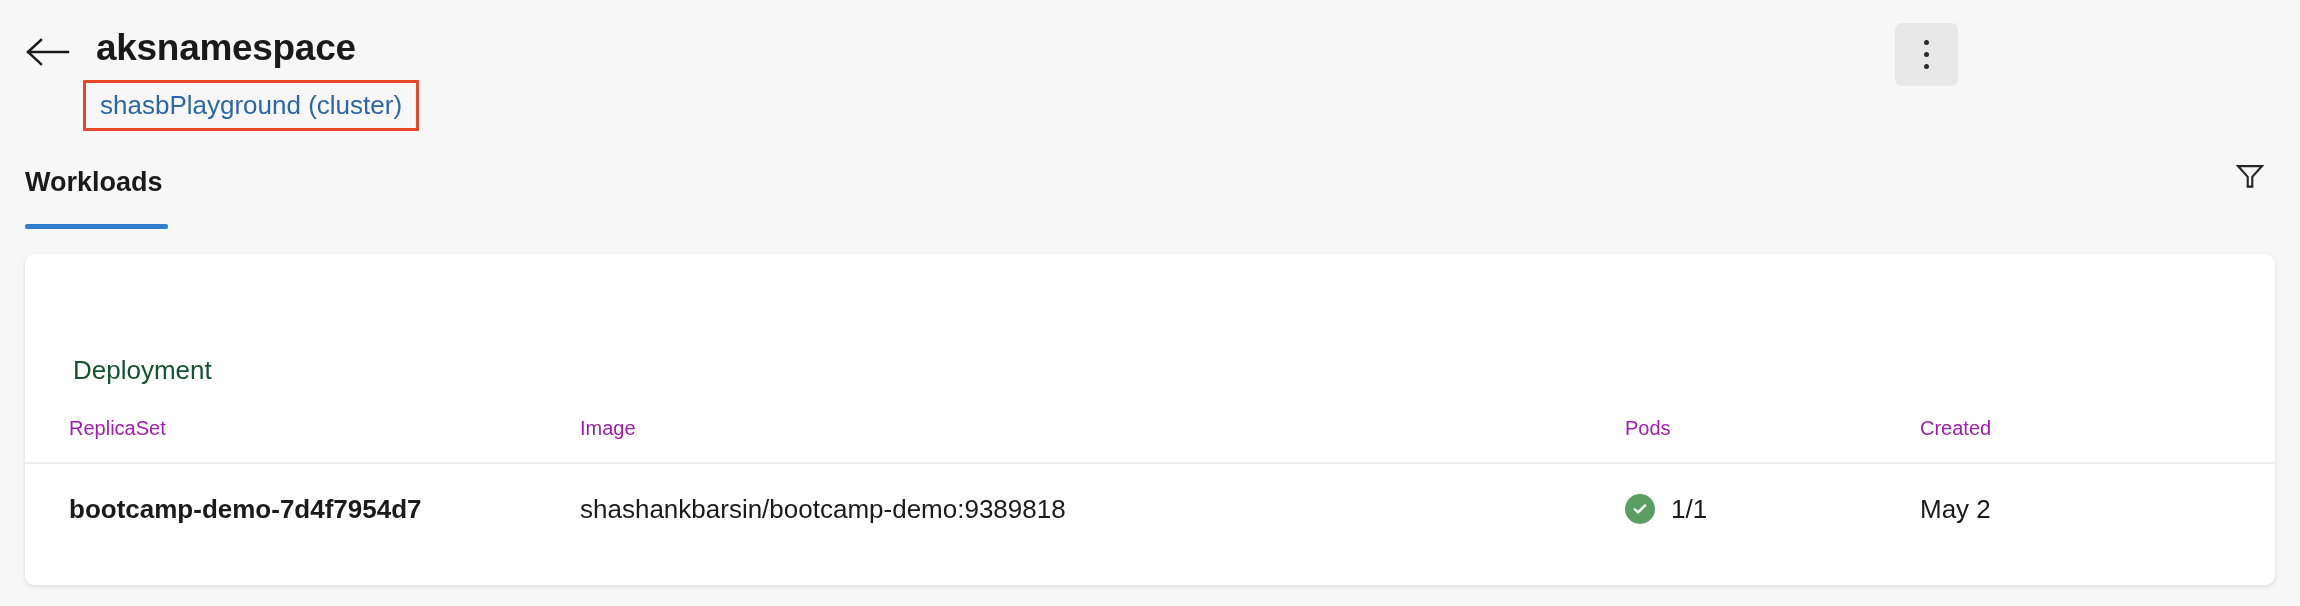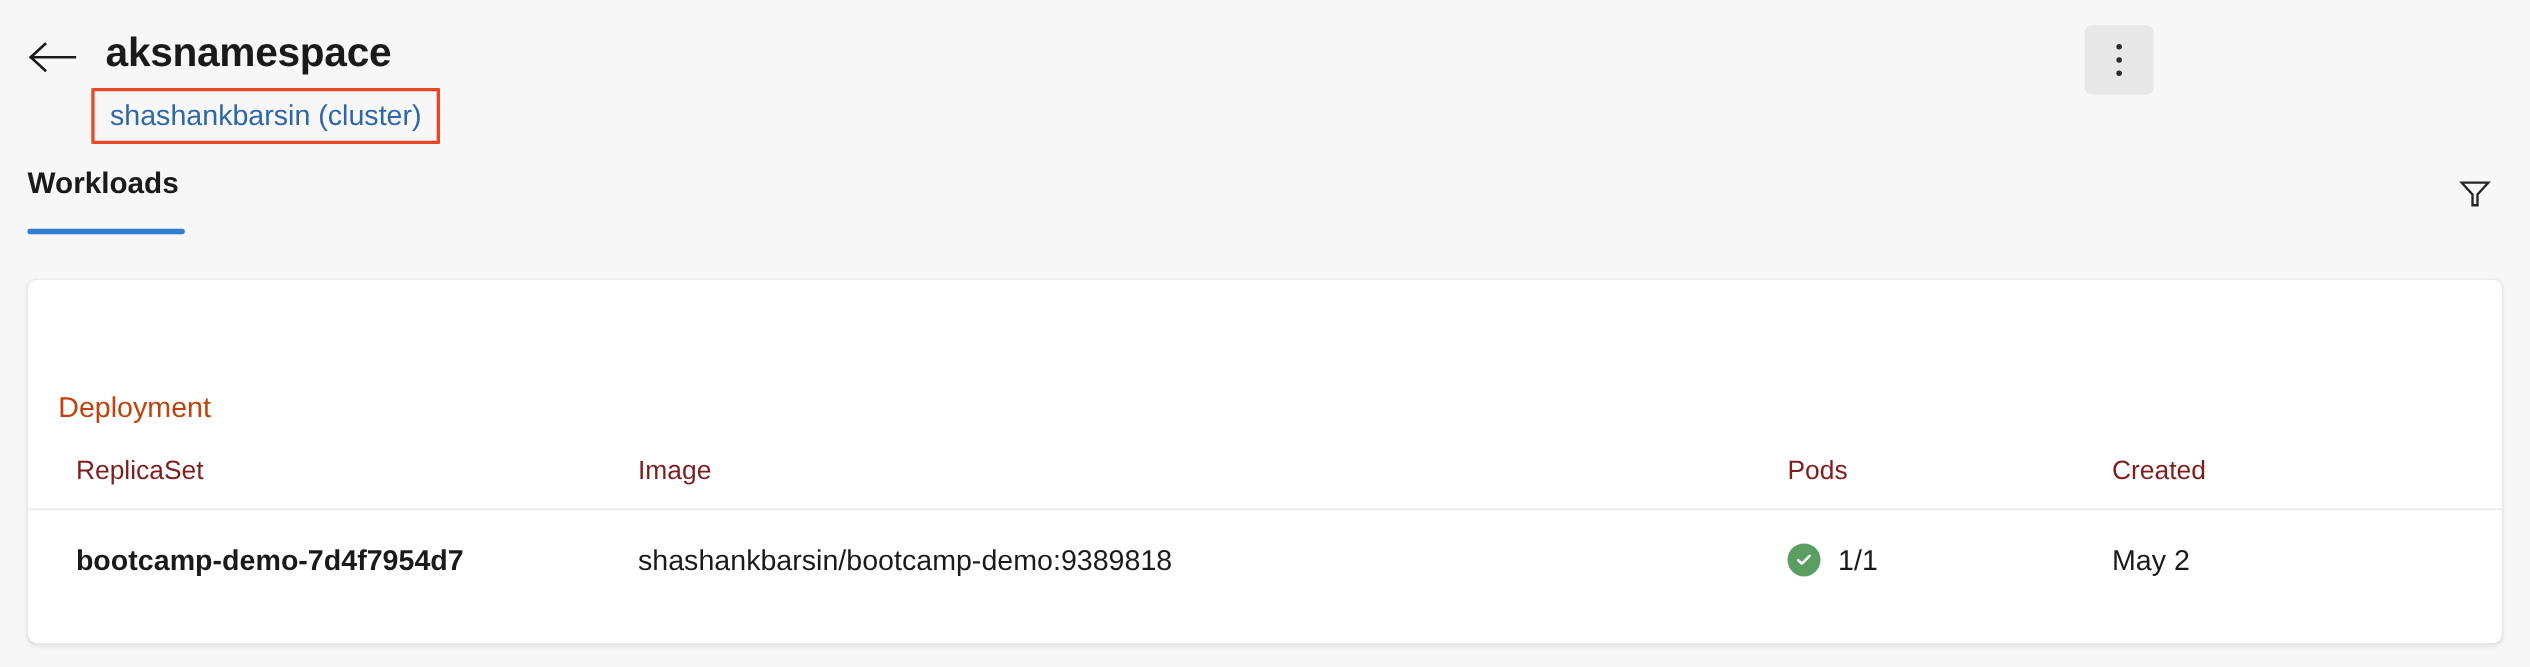--- a/index.html
+++ b/index.html
@@ -92,21 +92,21 @@
     width: 5px;
     height: 5px;
     border-radius: 50%;
     background: #2b2b2b;
   }
 
   
   .tabs {
     position: absolute;
     left: 0;
-    top: 148px;
+    top: 164px;
     width: 1904px;
     height: 74px;
   }
   .tab {
     position: absolute;
     top: 0;
     height: 74px;
     display: flex;
     align-items: flex-start;
     cursor: pointer;
@@ -186,24 +186,24 @@
     font-size: 21px;
     color: #3a3a3a;
     background: #ebebeb;
     border-radius: 16px;
     padding: 7px 19px 8px 19px;
     line-height: 24px;
     white-space: nowrap;
   }
   .res-kind {
     position: absolute;
-    left: 28px;
+    left: 48px;
     top: 100px;
     font-size: 26px;
-    color: #c2410c;
+    color: #14532d;
     line-height: 32px;
     white-space: nowrap;
   }
 
   
   .tbl {
     position: absolute;
     left: 0;
     top: 140px;
     width: 100%;
@@ -221,22 +221,22 @@
     display: flex;
     align-items: center;
     white-space: nowrap;
   }
   .col-replicaset { left: 44px;   width: 470px; }
   .col-image      { left: 538px;  width: 1080px; margin-left: 17px; }
   .col-pods       { left: 1600px; width: 295px; }
   .col-created    { left: 1895px; width: 330px; }
 
   .th {
-    font-size: 24px;
-    color: #7f1d1d;
+    font-size: 20px;
+    color: #a21caf;
     line-height: 30px;
   }
   .td {
     font-size: 26px;
     color: #1a1a1a;
     line-height: 32px;
   }
   .td.strong { font-weight: bold; }
 
   .pods-cell { gap: 16px; }
@@ -263,21 +263,21 @@
       <span>
         <svg width="44" height="30" viewBox="0 0 44 30" fill="none" xmlns="http://www.w3.org/2000/svg">
           <path d="M2 15 H42 M2 15 L15 3 M2 15 L15 27" stroke="#1a1a1a" stroke-width="2.4" stroke-linecap="square" stroke-linejoin="miter"></path>
         </svg>
       </span>
     </div>
 
     <div class="page-title">aksnamespace</div>
 
     <div class="cluster-box">
-      <span class="cluster-link">shashankbarsin (cluster)</span>
+      <span class="cluster-link">shasbPlayground (cluster)</span>
     </div>
 
     <div class="kebab-btn">
       <span class="dot"></span>
       <span class="dot"></span>
       <span class="dot"></span>
     </div>
   </div>
 
   <div class="tabs">

